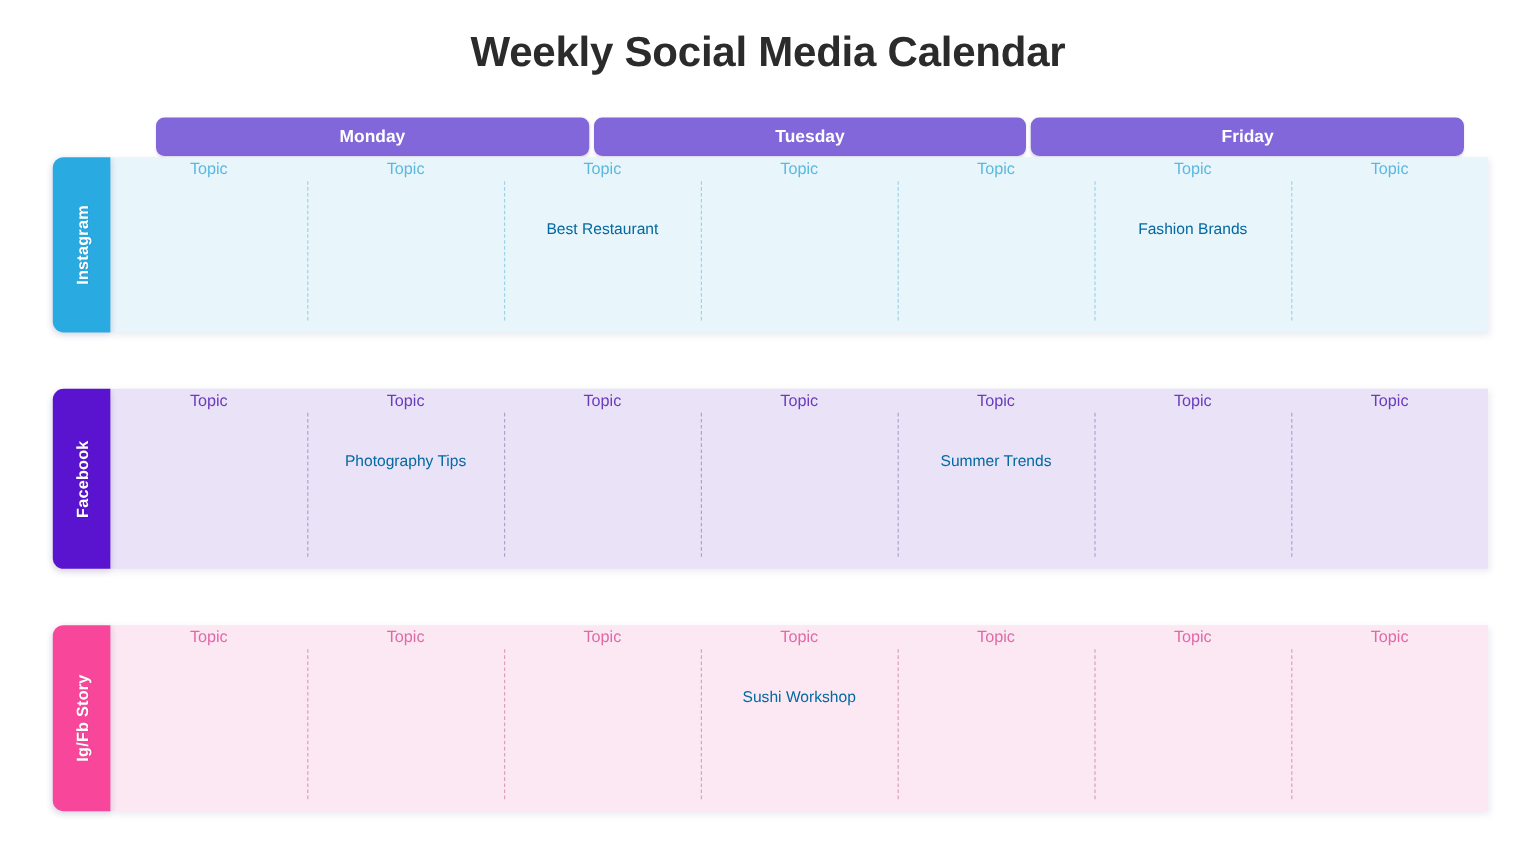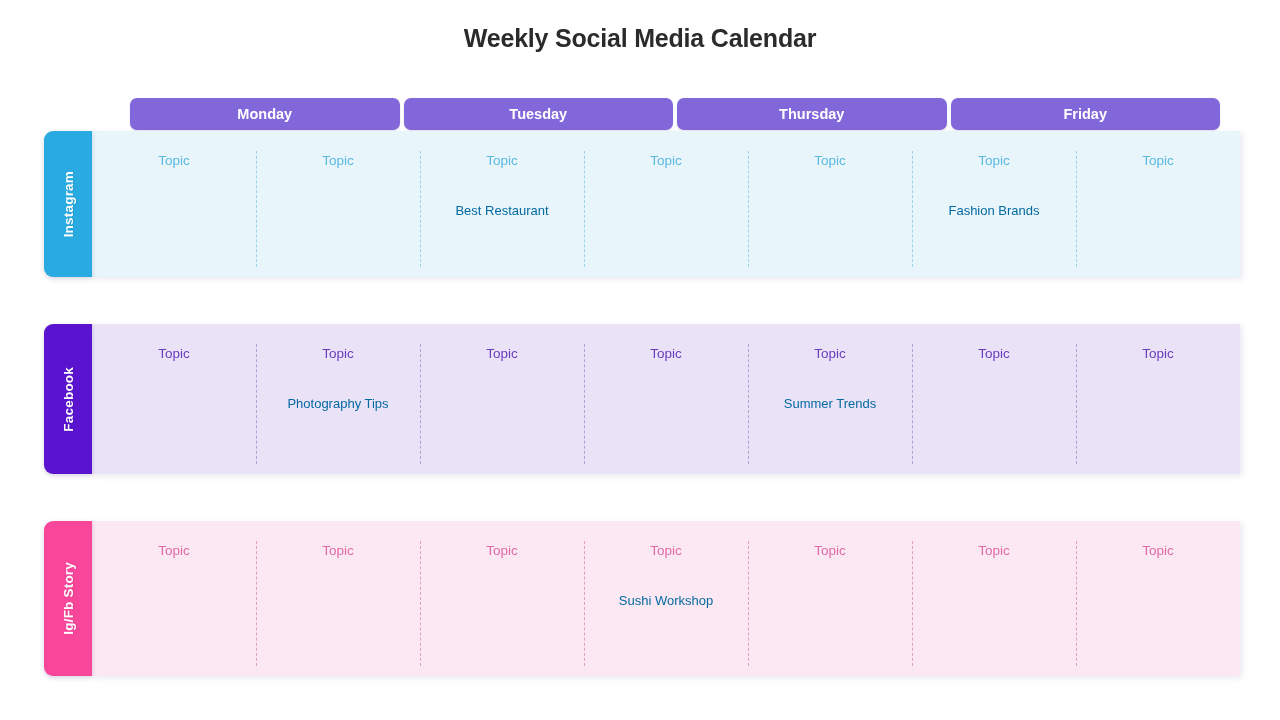--- a/index.html
+++ b/index.html
@@ -19,21 +19,21 @@
     background: #ffffff;
   }
 
   
   .slide-title {
     position: absolute;
     top: 24px;
     left: 0;
     width: 1280px;
     text-align: center;
-    font-size: 25px;
+    font-size: 35px;
     font-weight: bold;
     color: #2b2b2b;
     letter-spacing: -0.2px;
   }
 
   
   .day-header-row {
     position: absolute;
     top: 98px;
     left: 116px;
@@ -99,21 +99,21 @@
   .row-cells {
     position: relative;
     flex: 1 1 auto;
     display: flex;
     box-shadow: 2px 2px 6px rgba(120,110,160,0.16);
   }
 
   .cell {
     position: relative;
     flex: 1 1 0;
-    padding-top: 22px;
+    padding-top: 2px;
     text-align: center;
   }
   
   .cell + .cell::before {
     content: "";
     position: absolute;
     left: 0;
     top: 20px;
     bottom: 10px;
     border-left: 1px dashed rgba(110,110,140,0.45);
@@ -158,23 +158,20 @@
   <div class="slide-title">Weekly Social Media Calendar</div>
 
   <div class="day-header-row">
     <div class="day-pill">
       <span>Monday</span>
     </div>
     <div class="day-pill">
       <span>Tuesday</span>
     </div>
     <div class="day-pill">
-      <span>Thursday</span>
-    </div>
-    <div class="day-pill">
       <span>Friday</span>
     </div>
   </div>
 
   <div class="calendar">
 
     <div class="platform-row row-instagram">
       <div class="platform-tab">
         <span class="platform-tab-label">Instagram</span>
       </div>

